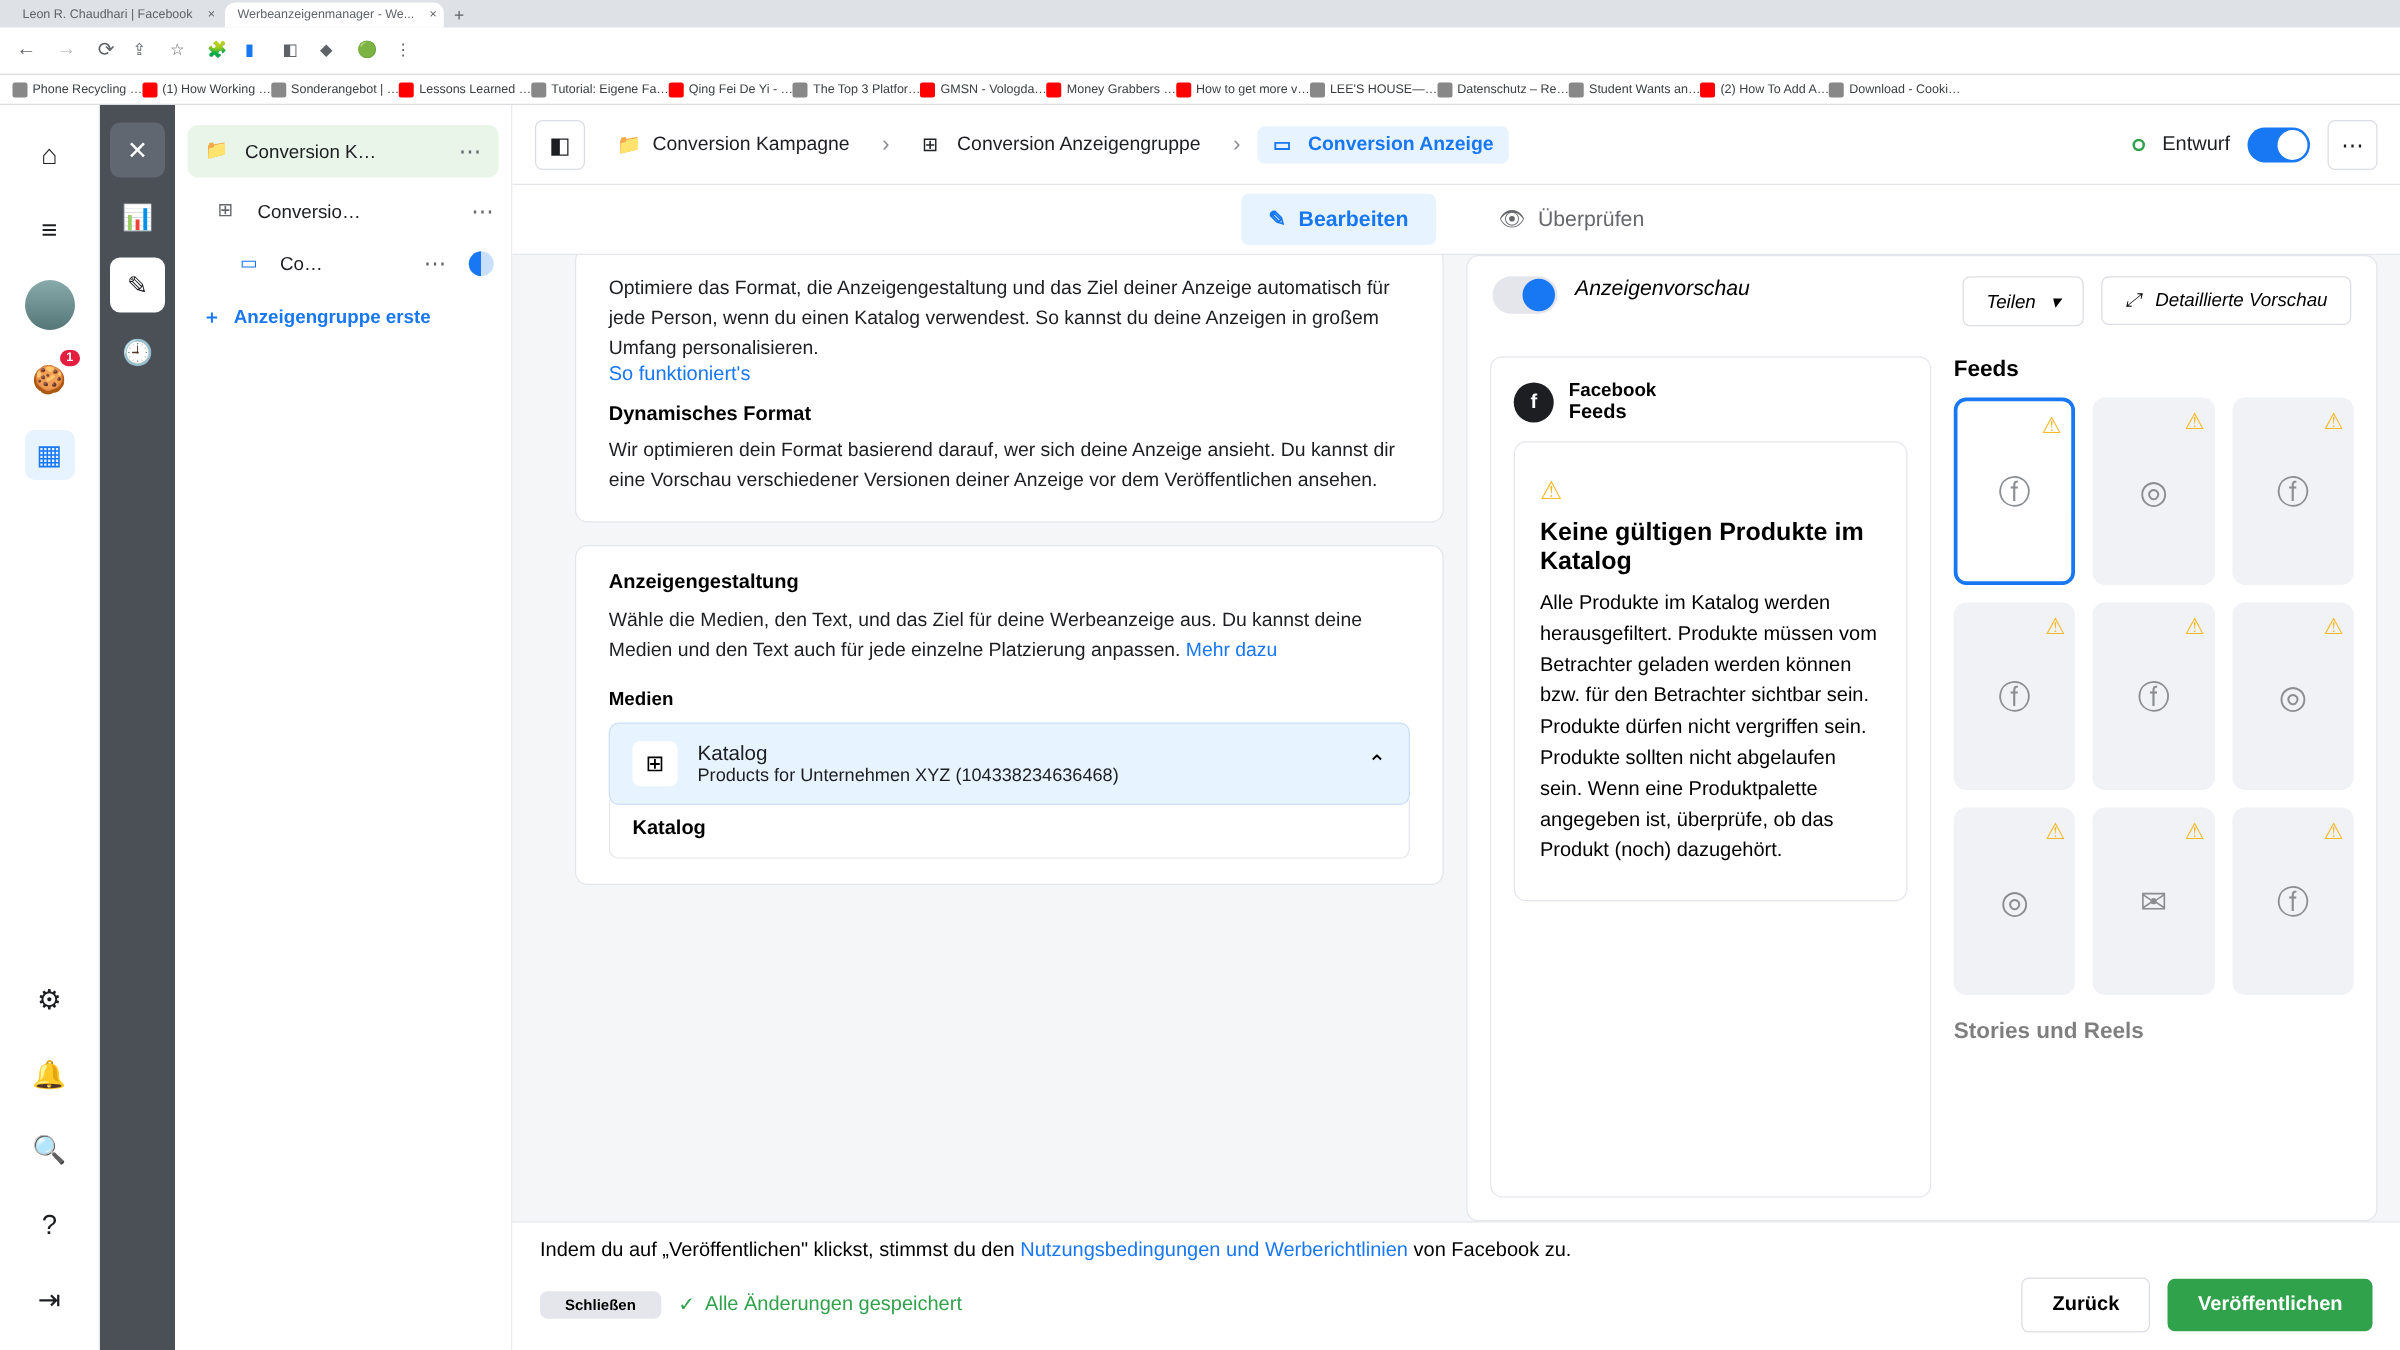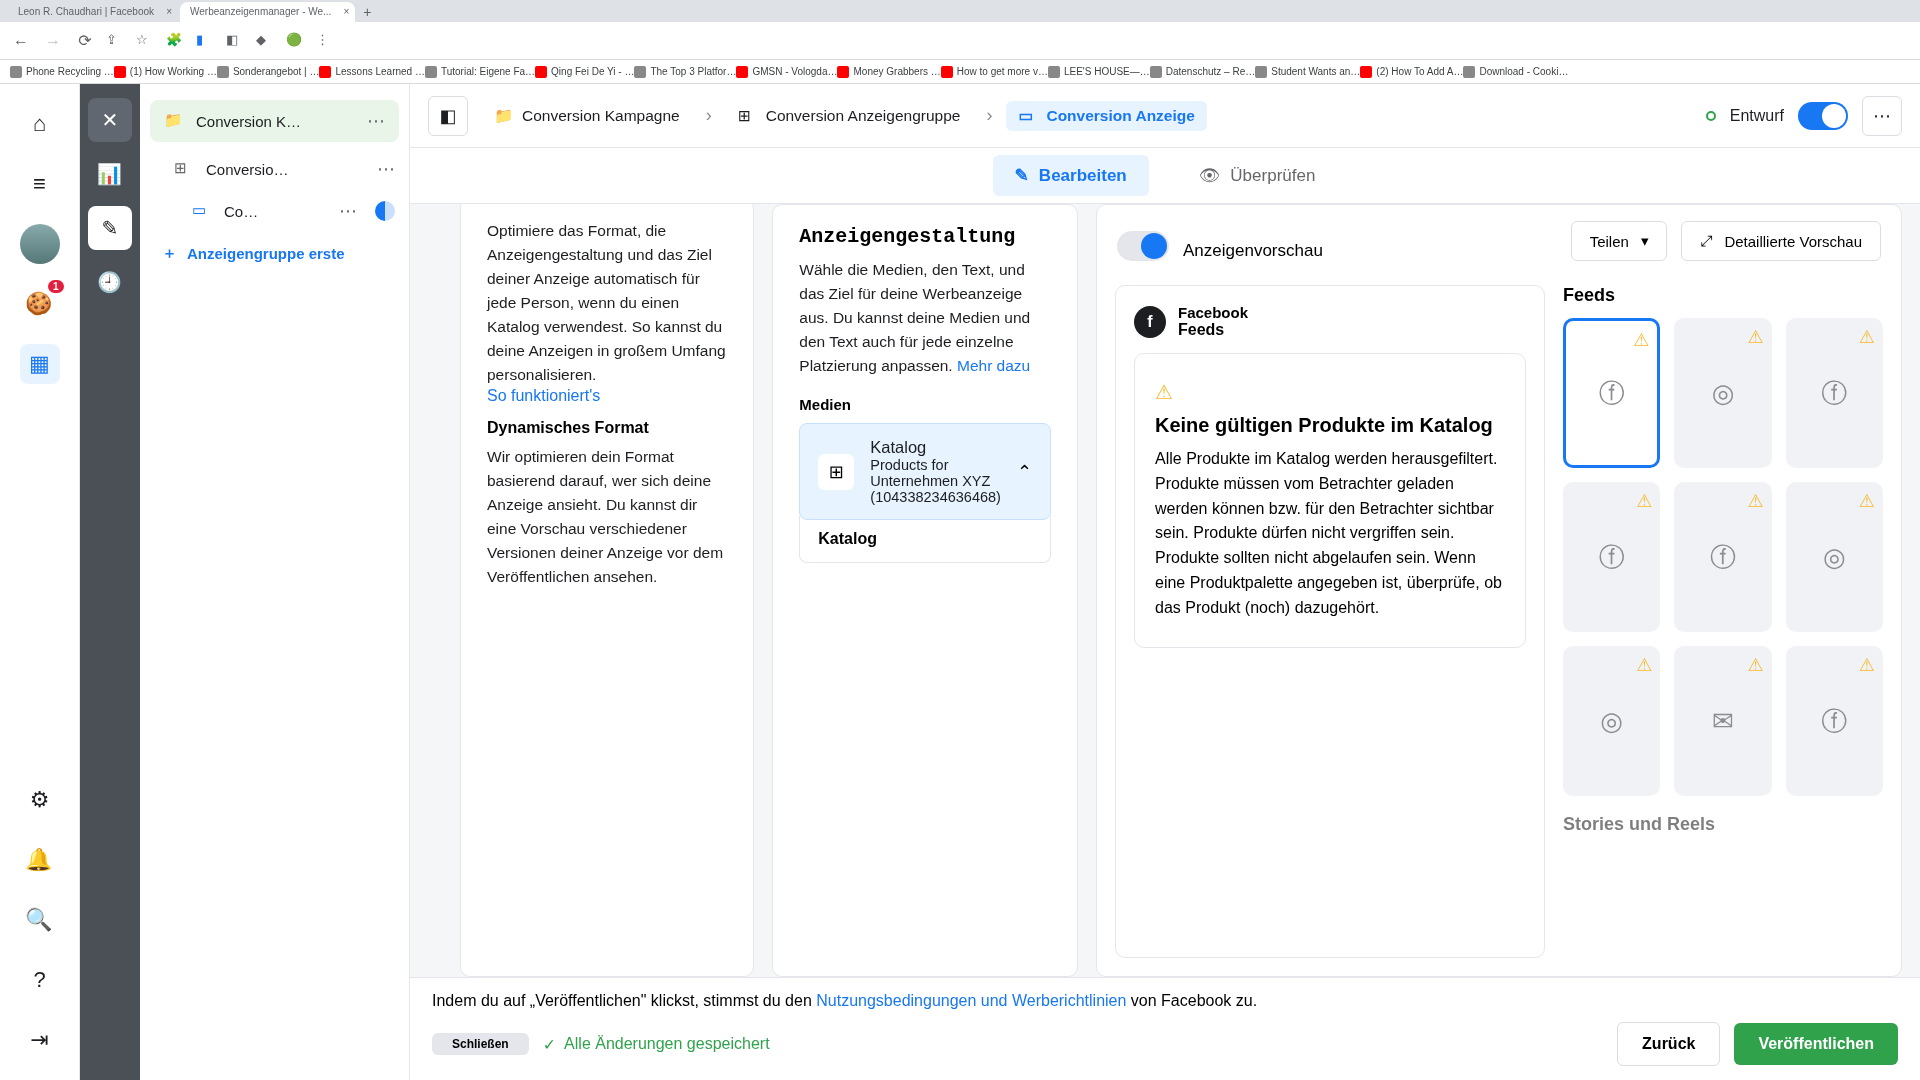--- a/index.html
+++ b/index.html
@@ -59,37 +59,37 @@
 .draft-txt { font-size: 16px; color: #1c1e21; }
 .toggle-lg { width: 50px; height: 28px; background: #1877f2; border-radius: 14px; position: relative; }
 .toggle-knob { width: 24px; height: 24px; background: #fff; border-radius: 50%; position: absolute; top: 2px; right: 2px; }
 
 .sub-tabs { height: 56px; background: #fff; border-bottom: 1px solid #e4e6eb; display: flex; align-items: center; justify-content: center; gap: 28px; }
 .sub-tab { display: flex; align-items: center; gap: 10px; font-size: 17px; color: #65676b; padding: 10px 22px; border-radius: 6px; }
 .sub-tab.active { background: #e7f3ff; color: #1877f2; font-weight: 600; }
 
 .content { flex: 1; display: flex; gap: 18px; padding: 0 18px 0 50px; overflow: hidden; }
 
-.col-form { width: 618px; display: flex; flex-direction: row; gap: 18px; }
+.col-form { width: 695px; display: flex; flex-direction: column; gap: 18px; }
 .card { background: #fff; border: 1px solid #e4e6eb; border-radius: 10px; padding: 20px 26px; }
 .card-text { font-size: 15.5px; line-height: 1.55; color: #1c1e21; }
 .link-blue { color: #1877f2; }
 .sec-title { font-size: 16px; font-weight: 700; margin: 14px 0 8px; }
-.card-h { font-size: 20px; font-weight: 700; margin-bottom: 10px; font-family: Liberation Mono, monospace; }
+.card-h { font-size: 16px; font-weight: 700; margin-bottom: 10px; }
 .media-label { font-size: 15px; font-weight: 700; margin: 18px 0 10px; }
 .catalog-box { background: #e7f3ff; border: 1px solid #c9dffb; border-radius: 8px; padding: 14px 18px; display: flex; align-items: center; gap: 16px; }
 .cat-ic { width: 36px; height: 36px; background: #fff; border-radius: 6px; display: flex; align-items: center; justify-content: center; font-size: 18px; }
 .cat-txt { flex: 1; }
 .cat-title { font-size: 16.5px; color: #1c1e21; }
 .cat-sub { font-size: 14.5px; color: #1c1e21; }
 .catalog-inner { border: 1px solid #e4e6eb; border-top: none; border-radius: 0 0 8px 8px; padding: 14px 18px; margin-top: -4px; }
 .cat-inner-t { font-size: 16px; font-weight: 600; }
 
 .col-prev { flex: 1; background: #fff; border: 1px solid #e4e6eb; border-radius: 10px; margin-top: 0; display: flex; flex-direction: column; overflow: hidden; }
-.prev-hdr { display: flex; align-items: flex-end; gap: 14px; padding: 16px 20px; }
+.prev-hdr { display: flex; align-items: flex-start; gap: 14px; padding: 16px 20px; font-style: italic; }
 .tog-sm { width: 52px; height: 30px; background: #e4e6eb; border-radius: 15px; position: relative; }
 .tog-sm .kn { width: 26px; height: 26px; background: #1877f2; border-radius: 50%; position: absolute; top: 2px; right: 2px; }
 .prev-title { font-size: 17px; flex: 1; }
 .btn-outline { border: 1px solid #dadde1; background: #fff; border-radius: 6px; padding: 10px 18px; font-size: 15px; display: flex; align-items: center; gap: 12px; }
 
 .prev-body { flex: 1; display: flex; gap: 18px; padding: 8px 18px 18px; overflow: hidden; }
 .prev-main { flex: 1; border: 1px solid #e4e6eb; border-radius: 10px; padding: 18px; }
 .prev-src { display: flex; align-items: center; gap: 12px; margin-bottom: 14px; }
 .src-ic { width: 32px; height: 32px; border-radius: 50%; background: #1c1e21; color: #fff; display: flex; align-items: center; justify-content: center; font-weight: 700; }
 .src-name { font-size: 15px; font-weight: 700; }

